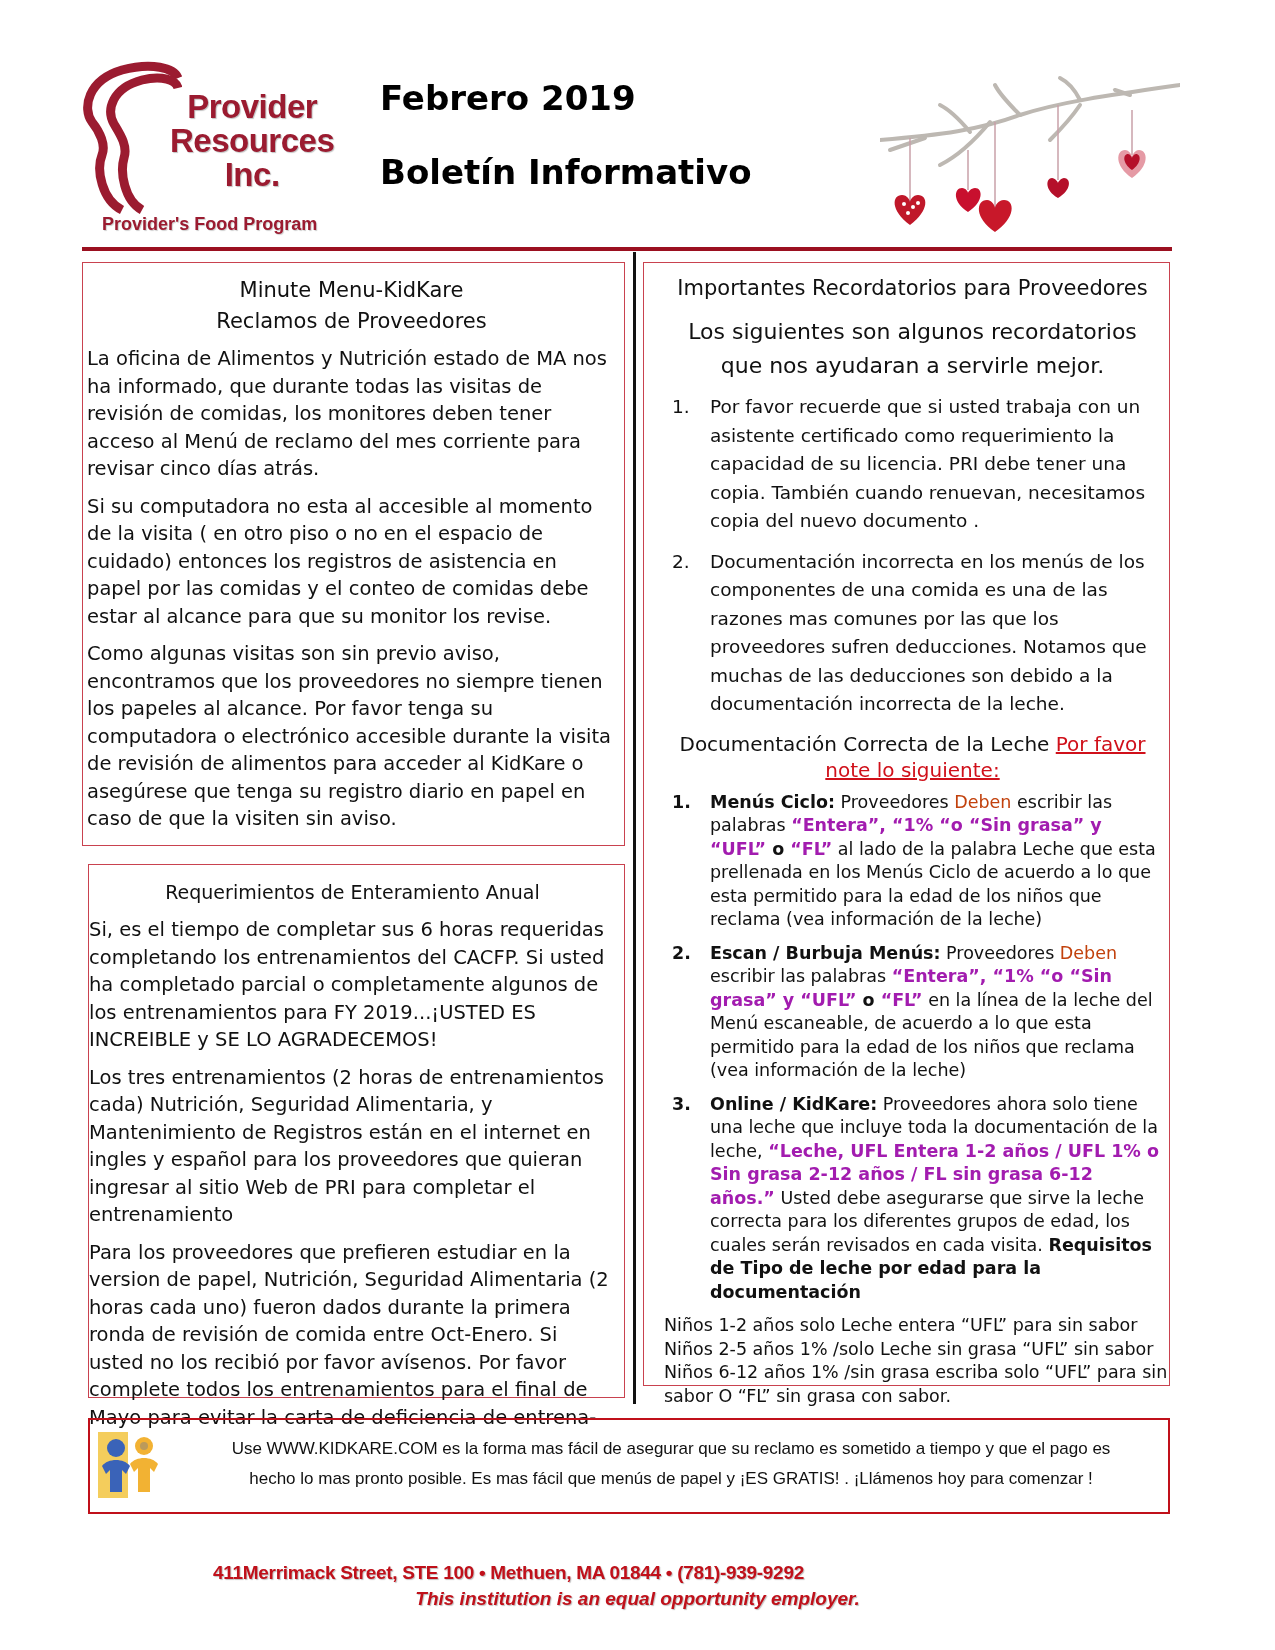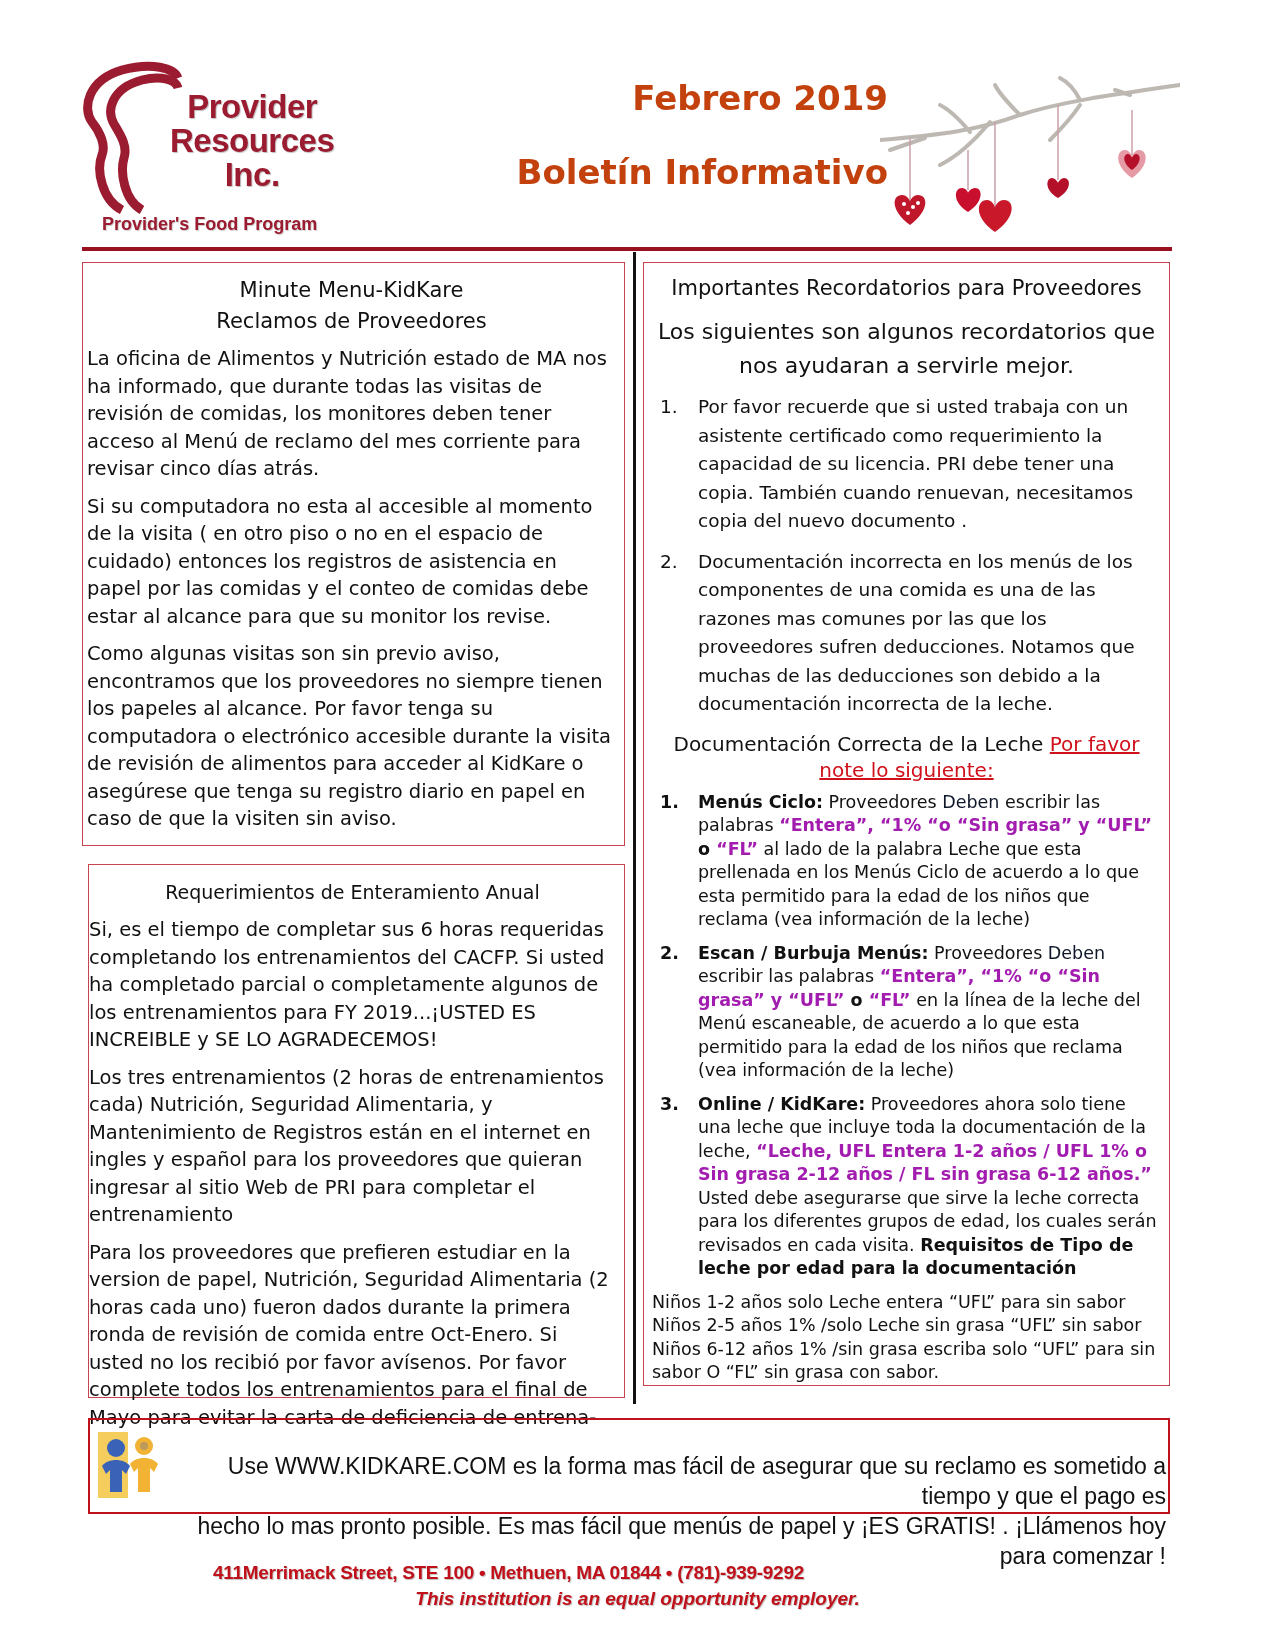--- a/index.html
+++ b/index.html
@@ -4,59 +4,59 @@
   <style>
     * { box-sizing: border-box; margin: 0; padding: 0; }
     html, body { width: 1275px; height: 1650px; background: #ffffff; }
     body { position: relative; font-family: "DejaVu Sans", sans-serif; color: #111; overflow: hidden; }
 
     .logo { position: absolute; left: 82px; top: 60px; width: 270px; height: 180px; }
     .logo svg { position: absolute; left: 0; top: 0; }
     .logo-text { position: absolute; left: 88px; top: 30px; color: #9b1b30; font-family: "Liberation Sans", sans-serif; font-weight: bold; font-size: 33px; line-height: 34px; letter-spacing: -0.5px; text-shadow: 1px 1px 1px rgba(0,0,0,0.25); text-align: center; }
     .logo-sub { position: absolute; left: 20px; top: 154px; color: #9b1b30; font-family: "Liberation Sans", sans-serif; font-weight: bold; font-size: 18px; white-space: nowrap; text-shadow: 1px 1px 1px rgba(0,0,0,0.2); }
 
-    .title1, .title2 { position: absolute; left: 388px; width: 500px; text-align: right; font-family: "DejaVu Sans", sans-serif; font-weight: bold; color: #c2410c; }
+    .title1, .title2 { position: absolute; left: 380px; width: 500px; text-align: left; font-family: "DejaVu Sans", sans-serif; font-weight: bold; color: #000000; }
     .title1 { top: 78px; font-size: 34px; }
     .title2 { top: 152px; font-size: 34px; }
 
     .hearts { position: absolute; left: 880px; top: 50px; width: 300px; height: 190px; }
 
     .top-rule { position: absolute; left: 82px; top: 247px; width: 1090px; height: 4px; background: #9b1020; }
     .col-divider { position: absolute; left: 633px; top: 252px; width: 3px; height: 1152px; background: #111; }
 
     .box { position: absolute; border: 1.5px solid #c0392b; border-color: #c9424f; background: #fff; }
     .box1 { left: 82px; top: 262px; width: 543px; height: 584px; padding: 12px 8px 0 4px; }
     .box2 { left: 88px; top: 864px; width: 537px; height: 534px; padding: 12px 8px 0 0; }
-    .box3 { left: 643px; top: 262px; width: 527px; height: 1124px; padding: 8px 8px 0 8px; }
+    .box3 { left: 643px; top: 262px; width: 527px; height: 1124px; padding: 8px 8px 0 20px; }
 
     .h-center { text-align: center; font-size: 21px; line-height: 31px; color: #111; }
     .h-small { font-size: 19px; }
     p.body { font-size: 19.5px; line-height: 27.5px; margin-top: 8px; }
     p.body + p.body { margin-top: 10px; }
 
     .r-h1 { text-align: center; font-size: 21px; line-height: 30px; margin-top: 2px; }
     .r-h2 { text-align: center; font-size: 22px; line-height: 34px; margin-top: 12px; }
     ol.rem { list-style: none; margin-top: 10px; }
     ol.rem li { position: relative; padding-left: 46px; font-size: 18.5px; line-height: 28.5px; margin-bottom: 12px; }
     ol.rem li .num { position: absolute; left: 8px; top: 0; }
 
     .milk-h { text-align: center; font-size: 20px; line-height: 26px; margin-top: 4px; }
     .milk-h .red { color: #d0101a; text-decoration: underline; }
     ol.milk { list-style: none; margin-top: 8px; }
     ol.milk li { position: relative; padding-left: 46px; font-size: 17.5px; line-height: 23.5px; margin-bottom: 10px; }
     ol.milk li .num { position: absolute; left: 8px; top: 0; }
     b { font-weight: bold; }
-    .red { color: #0f172a; }
+    .red { color: #c2410c; }
     .rb { color: #a21caf; font-weight: bold; }
     .ages { font-size: 17.5px; line-height: 23.5px; margin-top: 10px; }
     .ages div { white-space: nowrap; }
 
     .kid-box { position: absolute; left: 88px; top: 1418px; width: 1082px; height: 96px; border: 2px solid #c0101a; }
     .kid-icon { position: absolute; left: 6px; top: 10px; width: 72px; height: 70px; }
-    .kid-text { position: absolute; left: 86px; top: 14px; width: 990px; text-align: right; font-size: 23px; line-height: 30px; font-family: "Liberation Sans", sans-serif; margin-top: 17px; }
+    .kid-text { position: absolute; left: 86px; top: 14px; width: 990px; text-align: center; font-size: 17px; line-height: 30px; font-family: "Liberation Sans", sans-serif; }
 
     .addr { position: absolute; left: 0; top: 1562px; width: 1017px; text-align: center; color: #c0101a; font-family: "Liberation Sans", sans-serif; font-weight: bold; font-size: 19px; letter-spacing: -0.3px; text-shadow: 1px 1px 1px rgba(0,0,0,0.25); }
     .eoe { position: absolute; left: 0; top: 1588px; width: 1275px; text-align: center; color: #c0101a; font-family: "Liberation Sans", sans-serif; font-weight: bold; font-style: italic; font-size: 19px; text-shadow: 1px 1px 1px rgba(0,0,0,0.25); }
   </style>
 </head>
 <body>
 
 <div class="logo">
   <svg width="100" height="160" viewBox="0 0 100 160">
     <path d="M40,150 C20,140 14,110 20,95 C24,85 18,72 10,62 C0,48 6,20 40,10 C70,2 92,8 96,18" fill="none" stroke="#9b1b30" stroke-width="9"></path>

